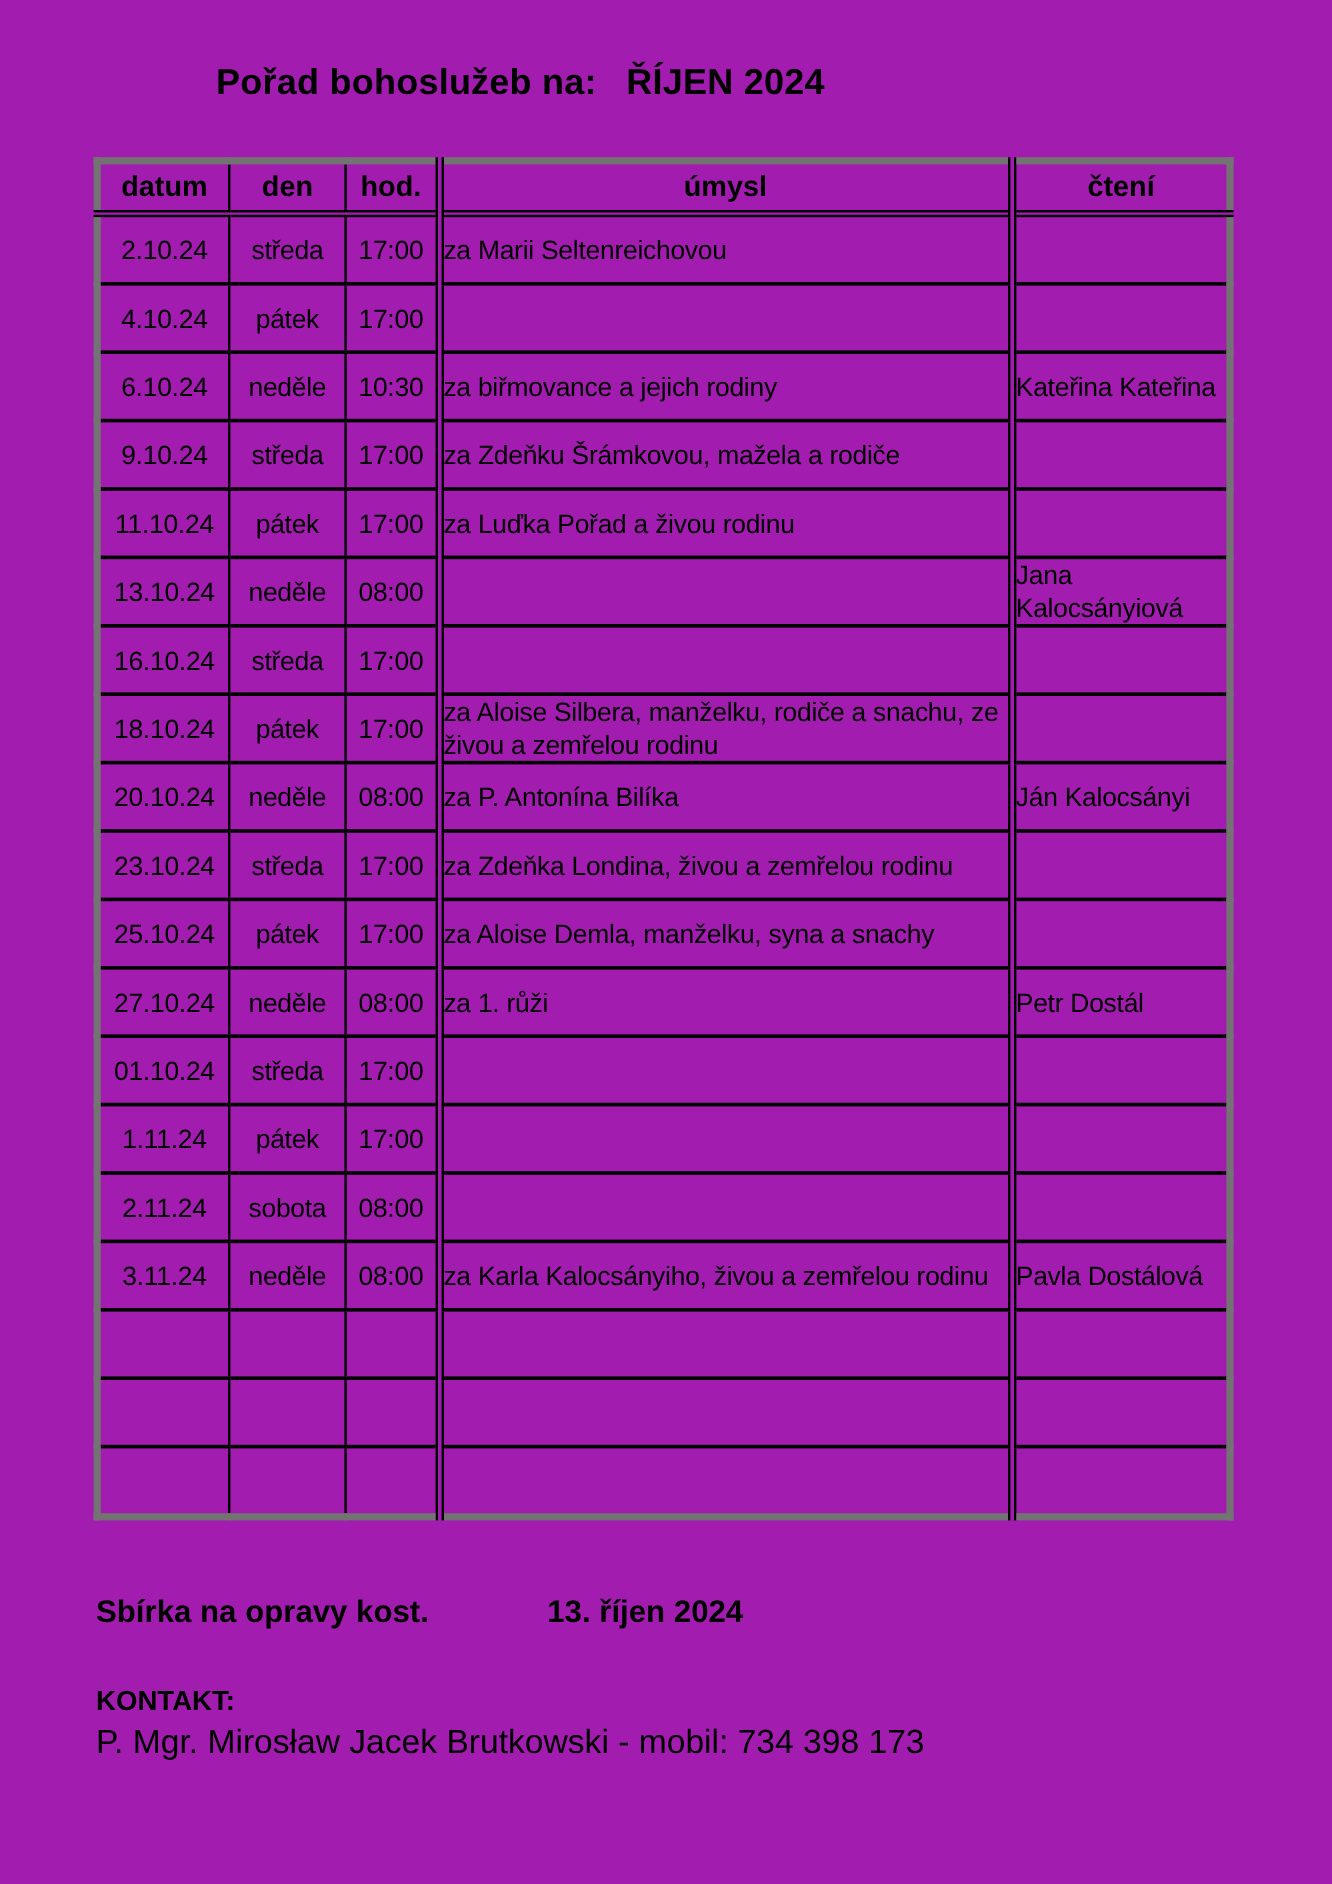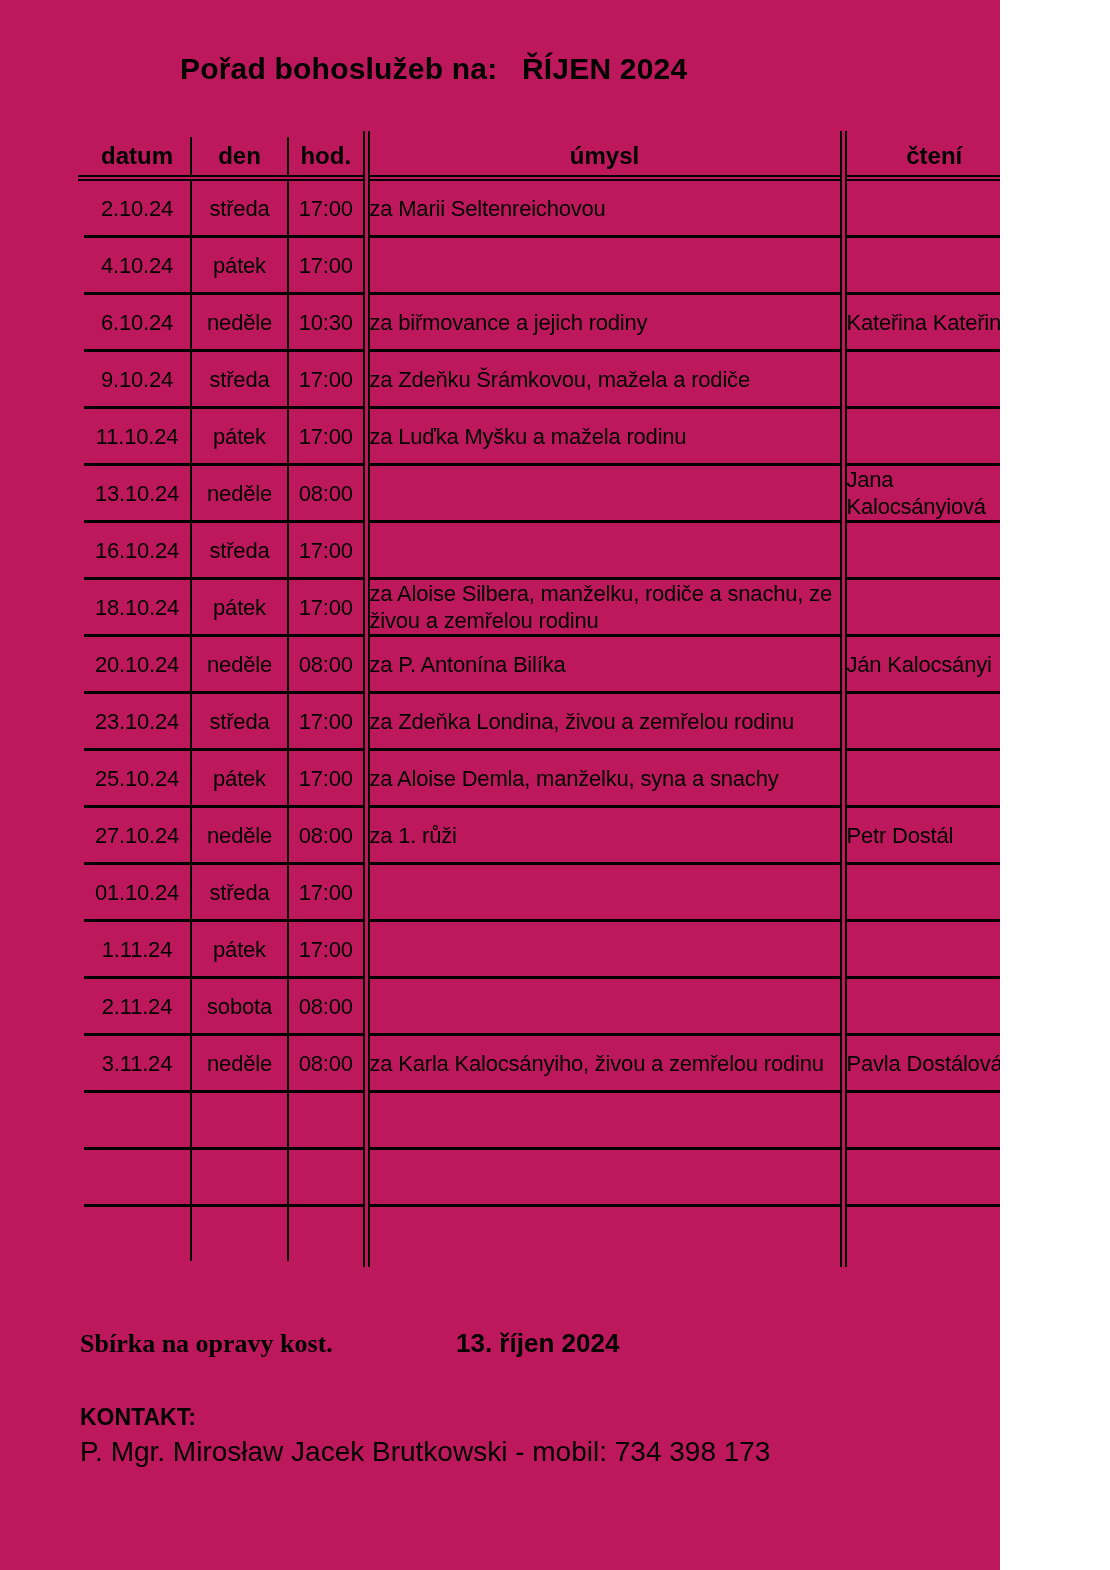--- a/index.html
+++ b/index.html
@@ -4,23 +4,23 @@
 <style>
   html, body {
     margin: 0;
     padding: 0;
     background: #ffffff;
     font-family: "Liberation Sans", sans-serif;
     color: #000000;
   }
   .page {
     position: relative;
-    width: 1000px;
+    width: 1110px;
     height: 1570px;
-    background: #be185d;
+    background: #a21caf;
     overflow: hidden;
   }
   .title {
     position: absolute;
     left: 180px;
     top: 52px;
     margin: 0;
     font-size: 30px;
     font-weight: bold;
     letter-spacing: 0.2px;
@@ -28,21 +28,21 @@
   }
   .title .month { margin-left: 16px; }
 
   table.schedule {
     position: absolute;
     left: 78px;
     top: 131px;
     width: 944px;
     border-collapse: collapse;
     table-layout: fixed;
-    border: 6px solid #be185d;
+    border: 6px solid #737373;
   }
   table.schedule th, table.schedule td {
     border: 2px solid #000000;
     overflow: hidden;
   }
   table.schedule th {
     height: 38px;
     font-size: 24px;
     font-weight: bold;
     text-align: center;
@@ -71,21 +71,21 @@
   .c-cteni { text-align: left; padding: 0 2px 0 3px; }
 
   .collection {
     position: absolute;
     left: 80px;
     top: 1328px;
     font-size: 26px;
     font-weight: bold;
     white-space: nowrap;
   }
-  .collection .c-label { display: inline-block; width: 376px; font-family: Liberation Serif, serif; }
+  .collection .c-label { display: inline-block; width: 376px; }
   .kontakt {
     position: absolute;
     left: 80px;
     top: 1404px;
     font-size: 23px;
     font-weight: bold;
   }
   .contact-line {
     position: absolute;
     left: 80px;
@@ -146,21 +146,21 @@
           <td class="c-datum">9.10.24</td>
           <td class="c-den">středa</td>
           <td class="c-hod">17:00</td>
           <td class="c-umysl">za Zdeňku Šrámkovou, mažela a rodiče</td>
           <td class="c-cteni"></td>
         </tr>
         <tr>
           <td class="c-datum">11.10.24</td>
           <td class="c-den">pátek</td>
           <td class="c-hod">17:00</td>
-          <td class="c-umysl">za Luďka Myšku a mažela rodinu</td>
+          <td class="c-umysl">za Luďka Pořad a živou rodinu</td>
           <td class="c-cteni"></td>
         </tr>
         <tr>
           <td class="c-datum">13.10.24</td>
           <td class="c-den">neděle</td>
           <td class="c-hod">08:00</td>
           <td class="c-umysl"></td>
           <td class="c-cteni">Jana Kalocsányiová</td>
         </tr>
         <tr>

